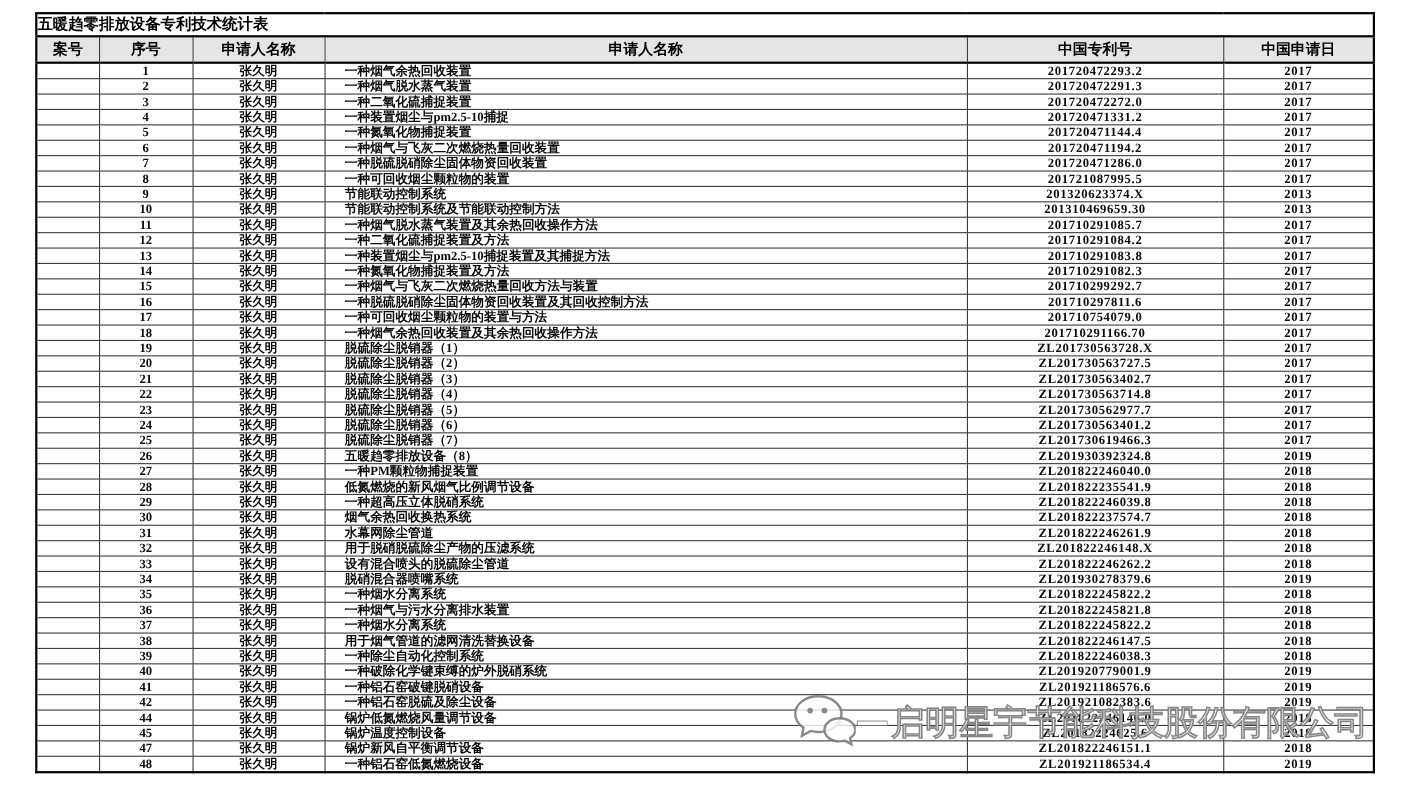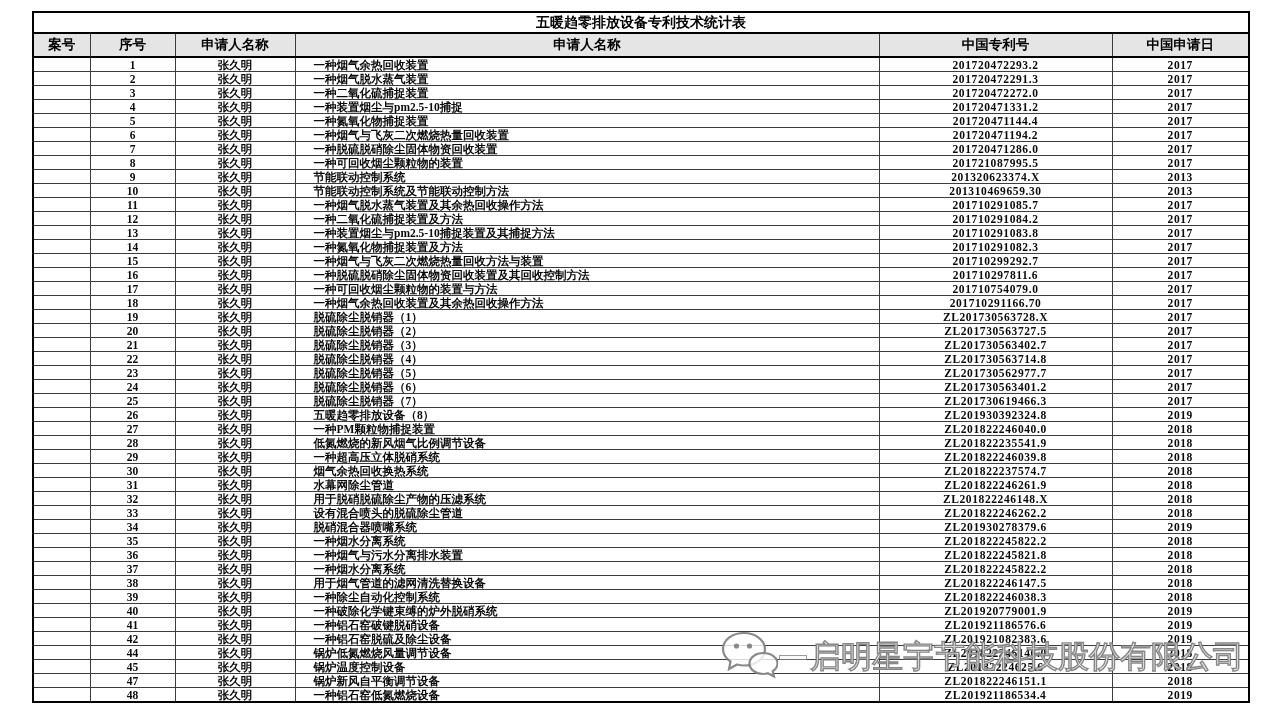--- a/index.html
+++ b/index.html
@@ -7,21 +7,21 @@
     width:1280px;height:720px;position:relative;background:#ffffff;
     font-family:"Liberation Serif","DejaVu Serif",serif;
     -webkit-font-smoothing:antialiased;
     overflow:hidden;
   }
   .table-wrap{position:absolute;left:32px;top:11px;width:1216px;}
   table{border-collapse:collapse;width:1216px;table-layout:fixed;background:#fff;}
   table{border:2px solid #000;}
   th,td{border:1px solid #3c3c3c;padding:0;overflow:hidden;white-space:nowrap;}
   .title-cell{
-    height:19px;text-align:center;font-weight:bold;font-size:14px;
+    height:19px;text-align:left;font-weight:bold;font-size:14px;
     border-bottom:2px solid #000;background:#fff;color:#000;
   }
   th{
     height:22px;background:#e5e5e5;font-weight:bold;font-size:13.5px;color:#000;
     border-bottom:2px solid #000;
   }
   td{height:13px;font-size:11.5px;font-weight:bold;line-height:12px;color:#0a0a0a;}
   td.c{text-align:center;}
   td.l{text-align:left;padding-left:18px;}
   td.num{letter-spacing:0.6px;}

